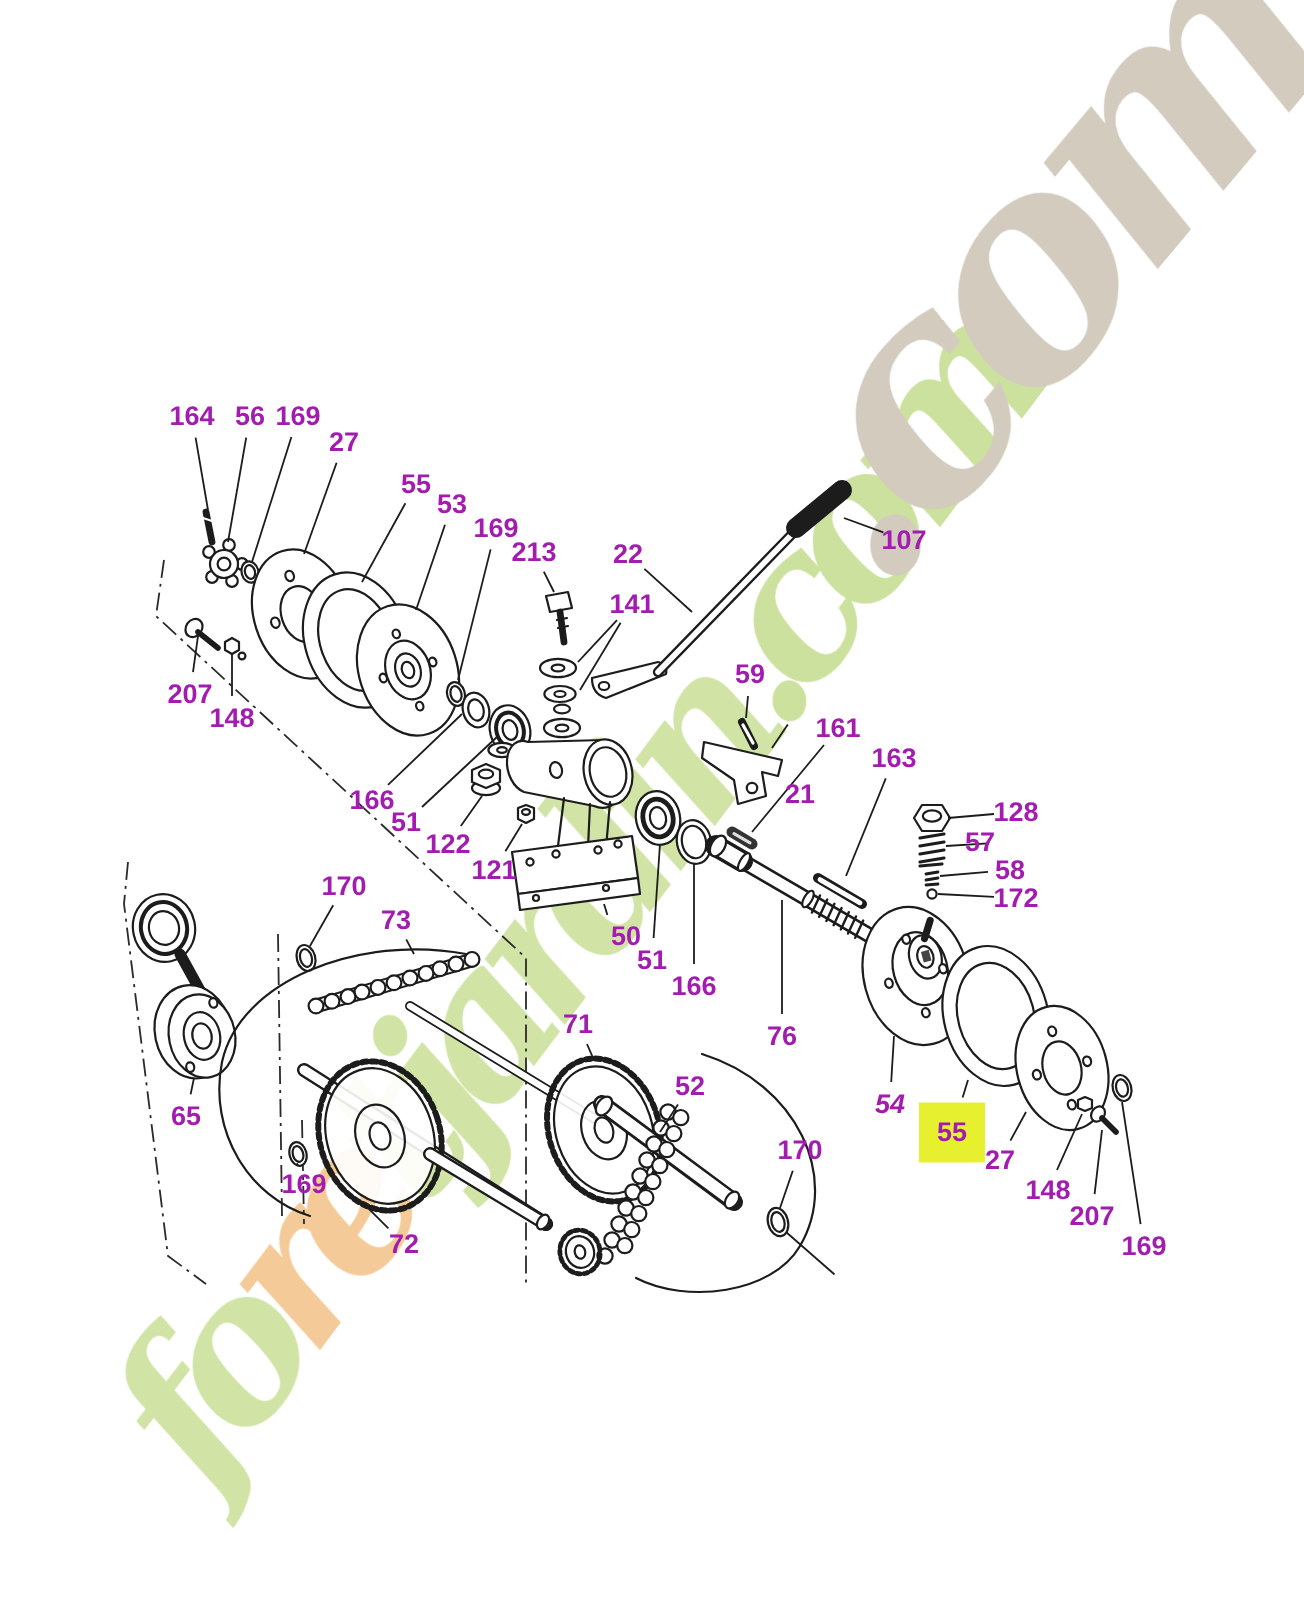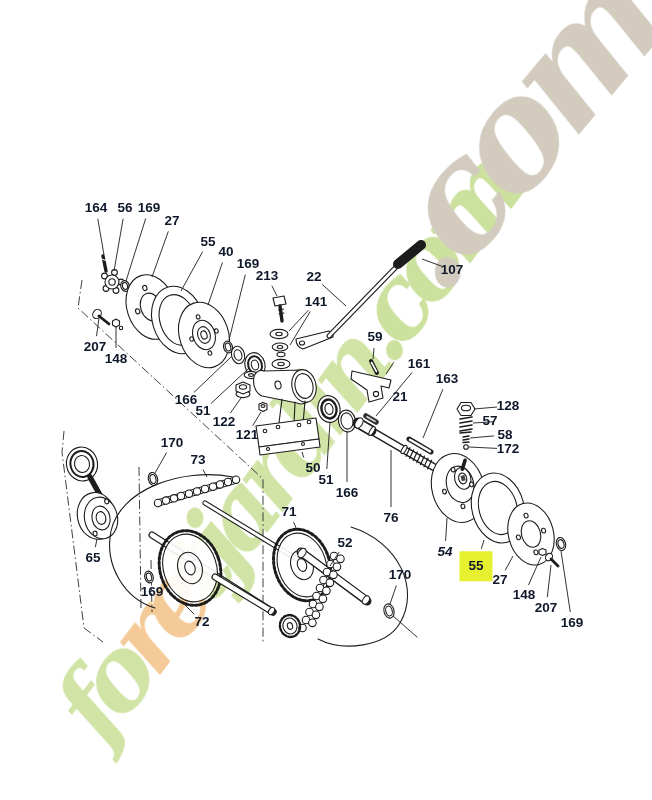--- a/index.html
+++ b/index.html
@@ -1,20 +1,20 @@
 <!DOCTYPE html>
 <html><head>
 <meta charset="utf-8">
 <style>
   html,body{margin:0;padding:0;background:#ffffff;}
   .stage{position:relative;width:652px;height:800px;background:#fff;overflow:hidden;
          font-family:"Liberation Sans",sans-serif;}
   .stage svg{position:absolute;left:0;top:0;}
   .part-label{position:absolute;transform:translate(-50%,-50%);
-              font:bold 13.5px "Liberation Sans",sans-serif;color:#0f172a;
+              font:bold 13.5px "Liberation Sans",sans-serif;color:#a21caf;
               white-space:nowrap;line-height:1;z-index:5;}
   .part-label.hl{background:#e7f02f;padding:8px 9px;}
   .wm{font-family:"DejaVu Serif",serif;font-style:italic;font-weight:bold;}
 </style>
 </head>
 <body>
 
 <div class="stage" id="stage">
 <svg width="652" height="800" viewBox="0 0 652 800">
 
@@ -403,21 +403,21 @@
         <line x1="528.5" y1="585.0" x2="541" y2="557"></line>
         <line x1="547.3" y1="597.1" x2="551" y2="565"></line>
         <line x1="570.3" y1="612.1" x2="561" y2="551"></line>
       </g>
 </svg>
 <div class="part-label" style="left: 96px; top: 208px;">164</div>
     <div class="part-label" style="left: 125px; top: 208px;">56</div>
     <div class="part-label" style="left: 149px; top: 208px;">169</div>
     <div class="part-label" style="left: 172px; top: 221px;">27</div>
     <div class="part-label" style="left: 208px; top: 242px;">55</div>
-    <div class="part-label" style="left: 226px; top: 252px;">40</div>
+    <div class="part-label" style="left: 226px; top: 252px;">53</div>
     <div class="part-label" style="left: 248px; top: 264px;">169</div>
     <div class="part-label" style="left: 267px; top: 276px;">213</div>
     <div class="part-label" style="left: 314px; top: 277px;">22</div>
     <div class="part-label" style="left: 452px; top: 270px;">107</div>
     <div class="part-label" style="left: 316px; top: 302px;">141</div>
     <div class="part-label" style="left: 95px; top: 347px;">207</div>
     <div class="part-label" style="left: 116px; top: 359px;">148</div>
     <div class="part-label" style="left: 375px; top: 337px;">59</div>
     <div class="part-label" style="left: 400px; top: 353px; margin-top: 44px;">21</div>
     <div class="part-label" style="left: 419px; top: 364px;">161</div>

